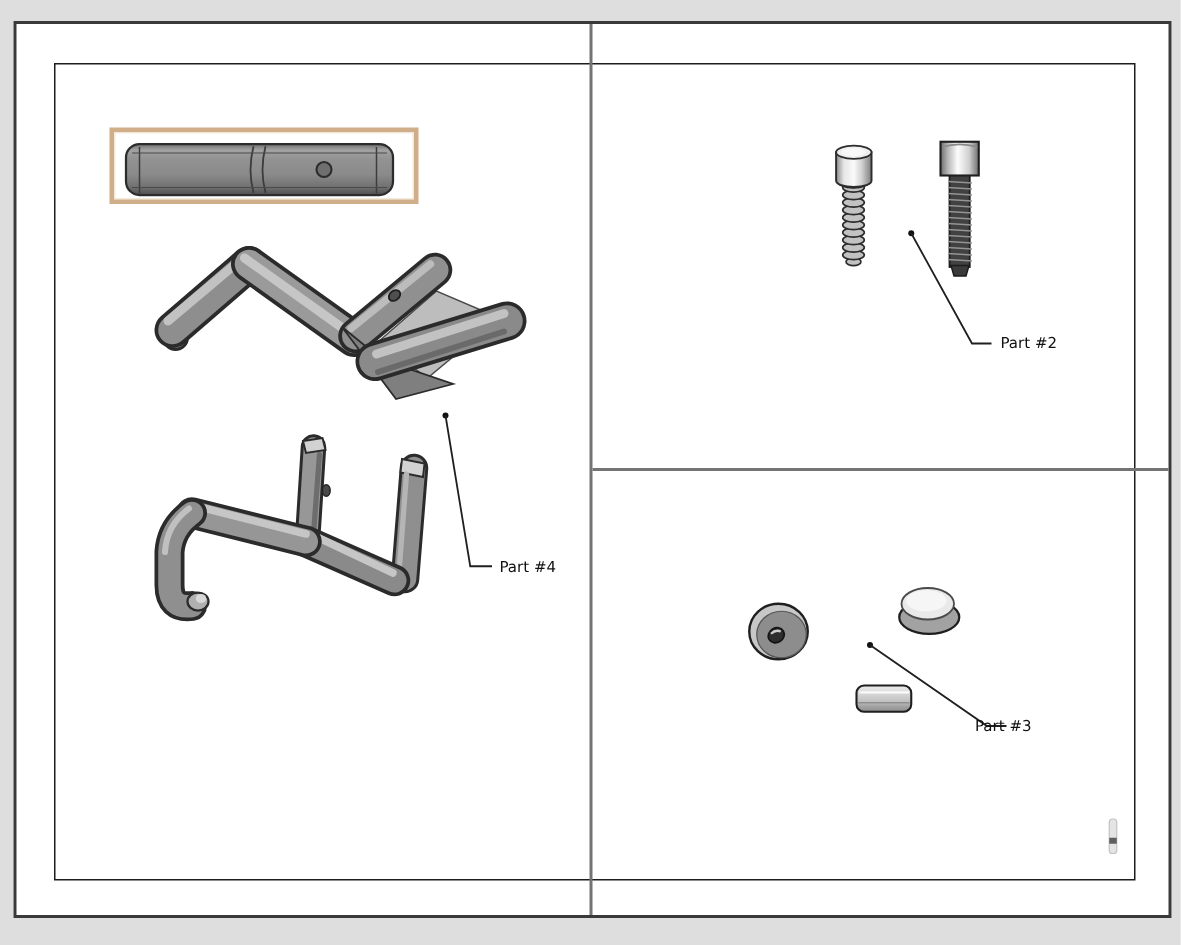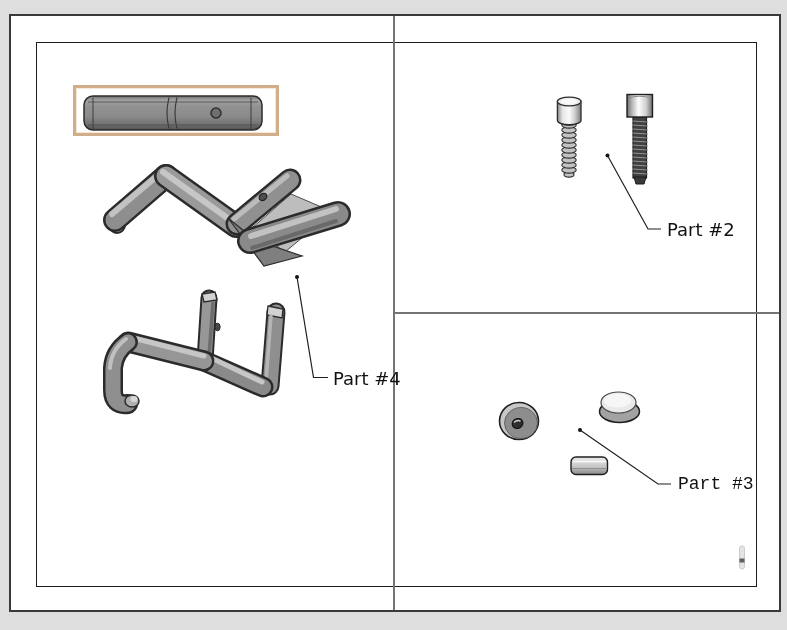--- a/index.html
+++ b/index.html
@@ -11,24 +11,24 @@
   #stage{position:relative;width:787px;height:630px;background:var(--canvas-bg);overflow:hidden;}
   .sheet{position:absolute;left:9px;top:14px;width:768px;height:594px;
          background:var(--sheet);border:2px solid var(--outer-border);}
   .margin-frame{position:absolute;left:36px;top:42px;width:719px;height:543px;
          border:1px solid var(--frame);}
   .divider-v{position:absolute;left:393px;top:16px;width:2px;height:594px;background:var(--divider);}
   .divider-h{position:absolute;left:395px;top:312px;width:384px;height:2px;background:var(--divider);}
   .highlight-box{position:absolute;left:73px;top:85px;width:200px;height:45px;
          border:3px solid var(--highlight);box-shadow:inset 0 0 0 1px #f3e9d9;background:transparent;}
   svg.overlay{position:absolute;left:0;top:0;width:787px;height:630px;}
-  .part-label{position:absolute;font-size:18px;line-height:15px;color:var(--label);white-space:nowrap;}
+  .part-label{position:absolute;font-size:10px;line-height:15px;color:var(--label);white-space:nowrap;}
   #lbl-part1{left:333px;top:371px;}
   #lbl-part2{left:667px;top:222px;}
-  #lbl-part3{left:678px;top:477px;font-family:Liberation Mono, monospace;}
+  #lbl-part3{left:650px;top:477px;}
   .leader{stroke:#1f1f1f;stroke-width:1.2;fill:none;}
   .coil{fill:#c2c2c2;stroke:#2d2d2d;stroke-width:1.1;}
   .ridge{stroke:#949494;stroke-width:1;}
   .ol{stroke:var(--outline);fill:none;stroke-linecap:round;stroke-linejoin:round;}
 </style>
 </head>
 <body>
 
 <div id="stage">
 

